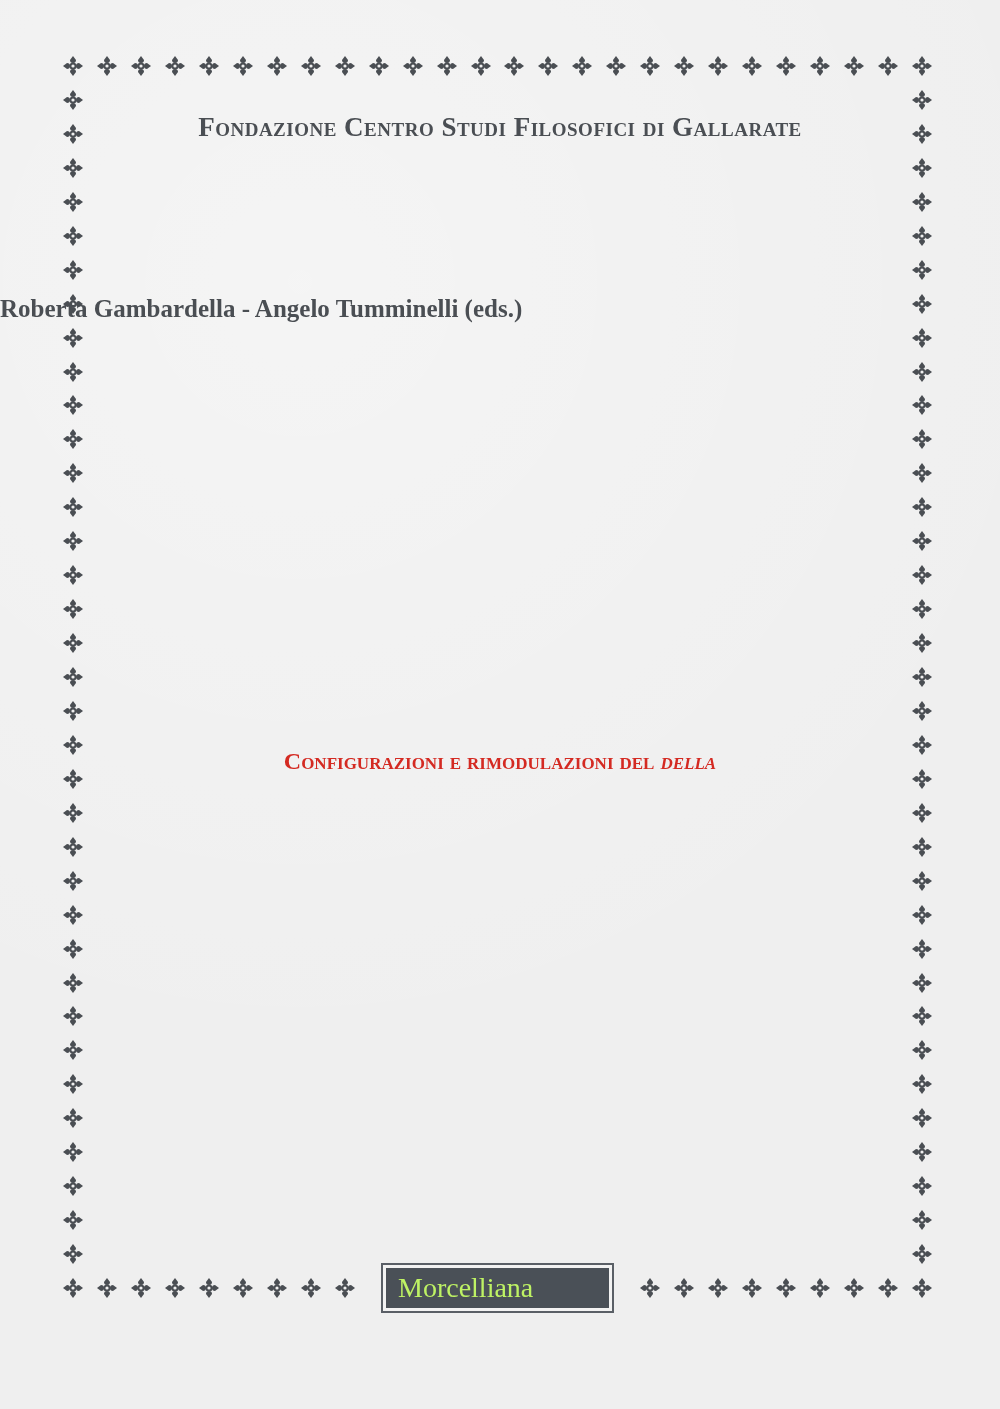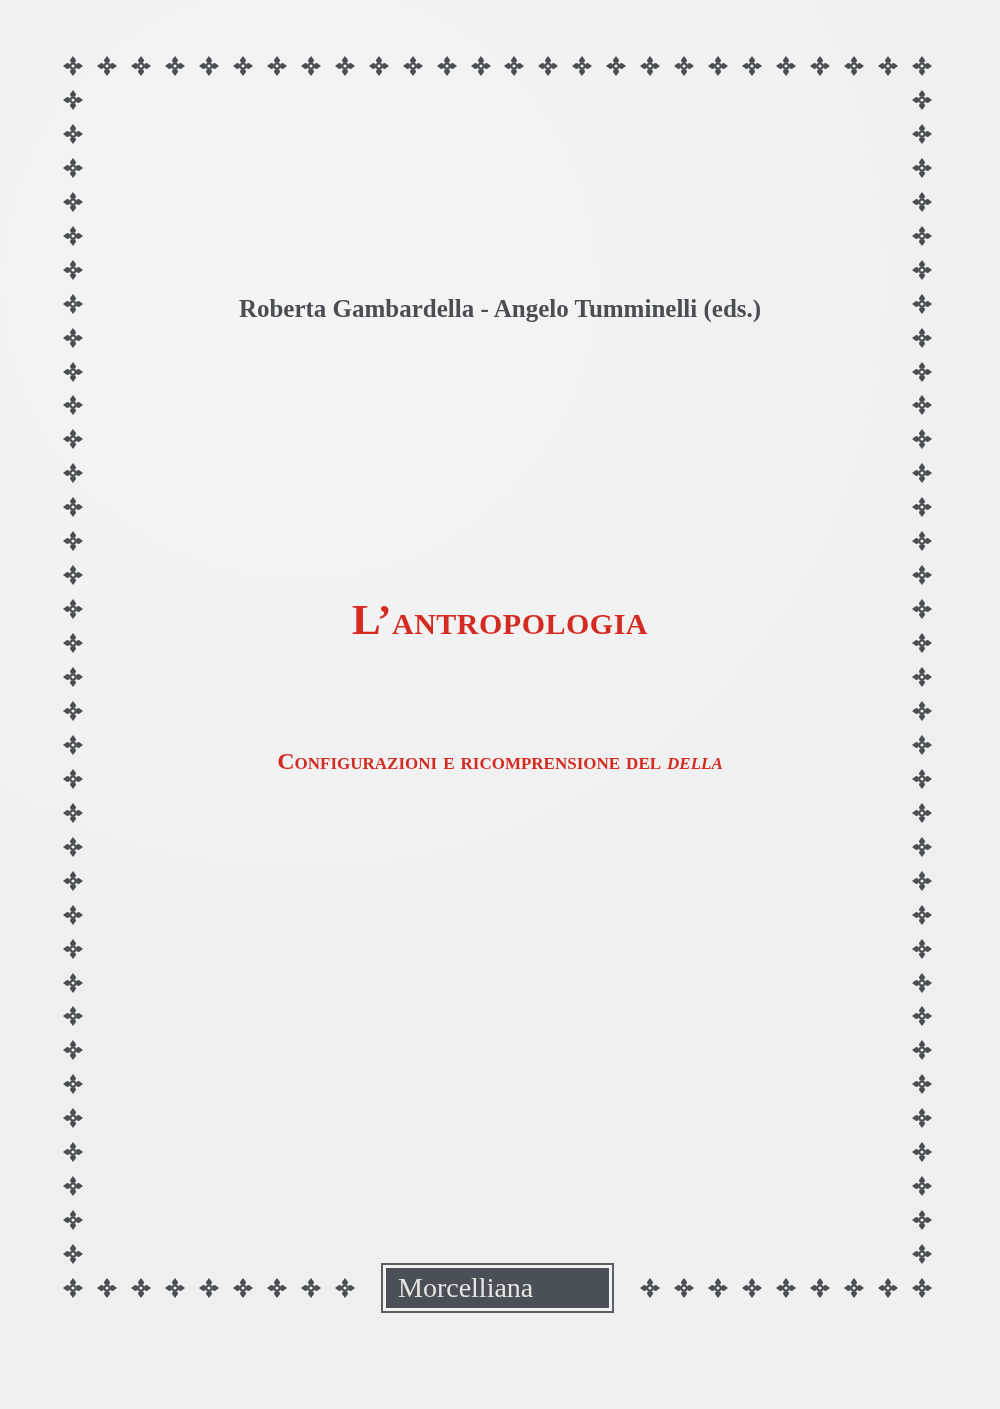--- a/index.html
+++ b/index.html
@@ -11,42 +11,42 @@
   }
   .page { position: absolute; inset: 0; }
   .orn { position: absolute; width: 22px; height: 22px; margin-left: -11px; margin-top: -11px; }
   .orn svg { width: 22px; height: 22px; display: block; }
   .foundation {
     position: absolute; top: 112px; left: 0; width: 1000px; text-align: center;
     color: #4a4e53; font-weight: bold; font-size: 27px; letter-spacing: 0.5px;
     font-variant: small-caps;
   }
   .authors {
-    position: absolute; top: 295px; left: 0; width: 1000px; text-align: center;
+    position: absolute; top: 295px; left: 0; width: 1000px; text-align: left;
     color: #4a4e53; font-weight: bold; font-size: 25px;
   }
   .title {
     position: absolute; top: 594px; left: 0; width: 1000px; text-align: center;
     color: #d42a22; font-weight: bold; font-size: 43px; line-height: 52px;
     font-variant: small-caps; letter-spacing: 0.5px;
   }
   .subtitle {
     position: absolute; top: 742px; left: 0; width: 1000px; text-align: center;
     color: #d42a22; font-weight: bold; font-size: 24px; line-height: 38px;
     font-variant: small-caps;
   }
   .subtitle .line { display: block; }
   .subtitle em { font-style: italic; }
   .publisher-box {
     position: absolute; left: 381px; top: 1263px; width: 233px; height: 50px;
     border: 2px solid #5a5f66; box-sizing: border-box; padding: 3px; background: #f2f2f2;
   }
   .publisher-inner {
     width: 100%; height: 100%; background: #4a5057; box-sizing: border-box;
-    color: #e5e5e5; font-size: 28px; line-height: 40px; padding-left: 12px;
+    color: #bef264; font-size: 28px; line-height: 40px; padding-left: 12px;
   }
 </style>
 </head>
 <body>
 
 <div class="page">
 
   <div id="ornament-border">
       <div class="orn" style="left: 73px; top: 66px;">
         <svg viewBox="0 0 22 22">
@@ -1411,28 +1411,28 @@
             <path d="M11 21 L8 17 Q8 14 11 14 Q14 14 14 17 Z"></path>
             <path d="M1 11 L5 8 Q8 8 8 11 Q8 14 5 14 Z"></path>
             <path d="M21 11 L17 14 Q14 14 14 11 Q14 8 17 8 Z"></path>
             <circle cx="11" cy="11" r="3.6"></circle>
           </g>
           <circle cx="11" cy="11" r="1.6" fill="#efefef"></circle>
         </svg>
       </div>
     </div>
 
+  <div class="foundation">Fondazione Centro Studi Filosofici di Gallarate</div>
 
   <div class="authors">Roberta Gambardella - Angelo Tumminelli (eds.)</div>
 
   <div class="title">
-    <div>L’antropologia</div>
   </div>
 
   <div class="subtitle">
-    <span class="line"><span>Configurazioni e ricomprensione del </span><em>della</em></span>
+    <span class="line"><span>Configurazioni e rimodulazioni del </span><em>della</em></span>
   </div>
 
   <div class="publisher-box">
     <div class="publisher-inner">Morcelliana</div>
   </div>
 
 </div>
 
 </body></html>

